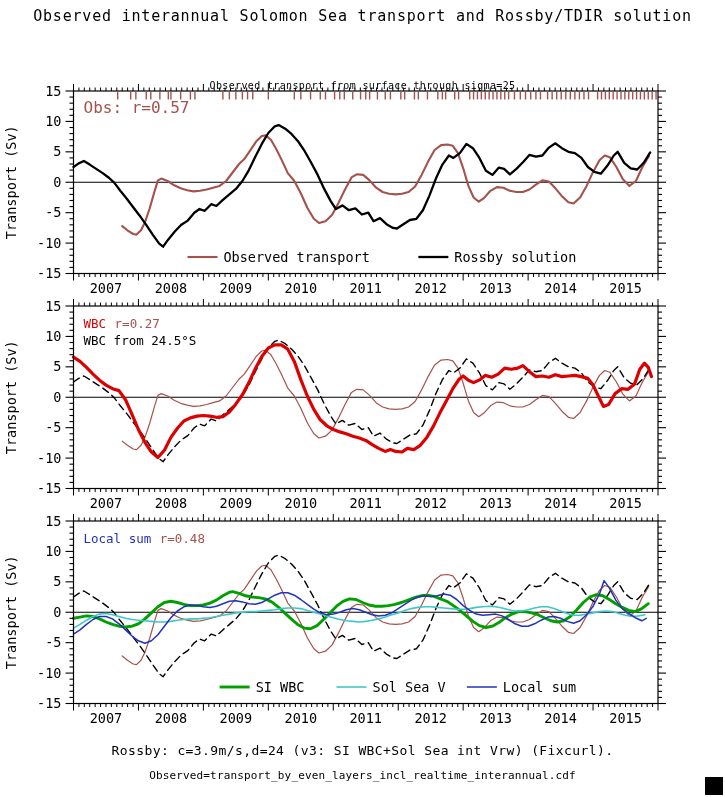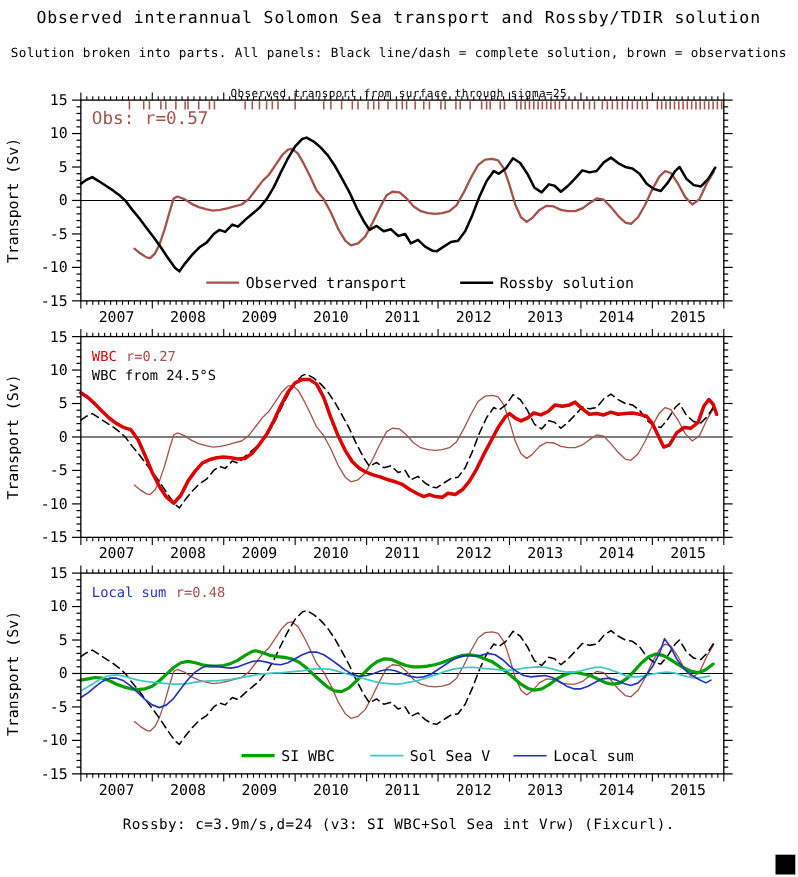--- a/index.html
+++ b/index.html
@@ -12,21 +12,20 @@
   .foot1{top:743px;font-size:13px;letter-spacing:0.4px;}
   .foot2{top:769px;font-size:11px;letter-spacing:0.15px;}
   #chart{position:absolute;left:0;top:0;}
   .corner-square{position:absolute;left:705px;top:777px;width:18px;height:18px;background:#000;}
 </style>
 </head>
 <body>
 
 <div class="page">
   <div class="ctext title">Observed interannual Solomon Sea transport and Rossby/TDIR solution</div>
-  <div class="ctext sub1">Solution broken into parts. All panels: Black line/dash = complete solution, brown = observations</div>
   <div class="ctext sub2">Observed transport from surface through sigma=25</div>
   <svg id="chart" width="725" height="797">
       <g>
         <line x1="73.5" y1="182.25" x2="658" y2="182.25" stroke="#000" stroke-width="1"></line>
         <g>
           <line x1="117.66222222222636" y1="92" x2="117.66222222222636" y2="99.5" stroke="#A5524C" stroke-width="1.4"></line>
           <line x1="130.6511111111182" y1="92" x2="130.6511111111182" y2="99.5" stroke="#A5524C" stroke-width="1.4"></line>
           <line x1="135.84666666666902" y1="92" x2="135.84666666666902" y2="99.5" stroke="#A5524C" stroke-width="1.4"></line>
           <line x1="146.2377777777707" y1="92" x2="146.2377777777707" y2="99.5" stroke="#A5524C" stroke-width="1.4"></line>
           <line x1="150.78388888889242" y1="92" x2="150.78388888889242" y2="99.5" stroke="#A5524C" stroke-width="1.4"></line>
@@ -1046,14 +1045,15 @@
         <text x="159.75" y="543" font-size="12.5" fill="#A5524C" font-family="&quot;DejaVu Sans Mono&quot;,&quot;Liberation Mono&quot;,monospace" text-anchor="start">r=0.48</text>
         <line x1="219.625" y1="687" x2="249.625" y2="687" stroke="#00A000" stroke-width="2.9"></line>
         <text x="255.625" y="691.5" font-size="13.5" fill="#000" font-family="&quot;DejaVu Sans Mono&quot;,&quot;Liberation Mono&quot;,monospace" text-anchor="start">SI WBC</text>
         <line x1="336.52500000000003" y1="687" x2="366.52500000000003" y2="687" stroke="#3FC8C8" stroke-width="1.6"></line>
         <text x="372.52500000000003" y="691.5" font-size="13.5" fill="#000" font-family="&quot;DejaVu Sans Mono&quot;,&quot;Liberation Mono&quot;,monospace" text-anchor="start">Sol Sea V</text>
         <line x1="466.86850000000004" y1="687" x2="496.86850000000004" y2="687" stroke="#2233BB" stroke-width="1.5"></line>
         <text x="502.86850000000004" y="691.5" font-size="13.5" fill="#000" font-family="&quot;DejaVu Sans Mono&quot;,&quot;Liberation Mono&quot;,monospace" text-anchor="start">Local sum</text>
       </g>
     </svg>
   <div class="ctext foot1">Rossby: c=3.9m/s,d=24 (v3: SI WBC+Sol Sea int Vrw) (Fixcurl).</div>
+  <div class="ctext foot2">Observed=transport_by_even_layers_incl_realtime_interannual.cdf</div>
   <div class="corner-square"></div>
 </div>
 
 </body></html>

